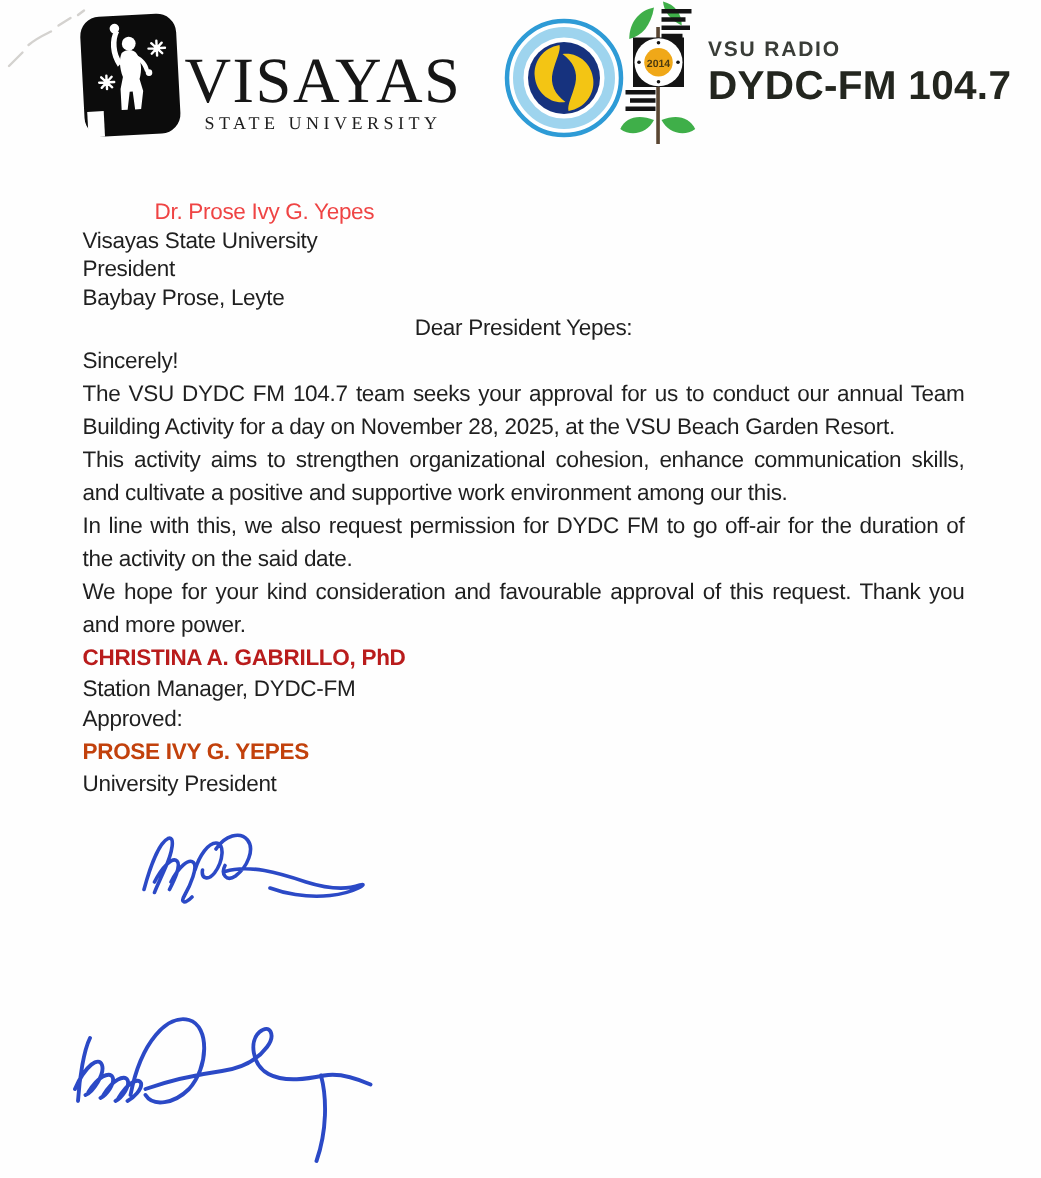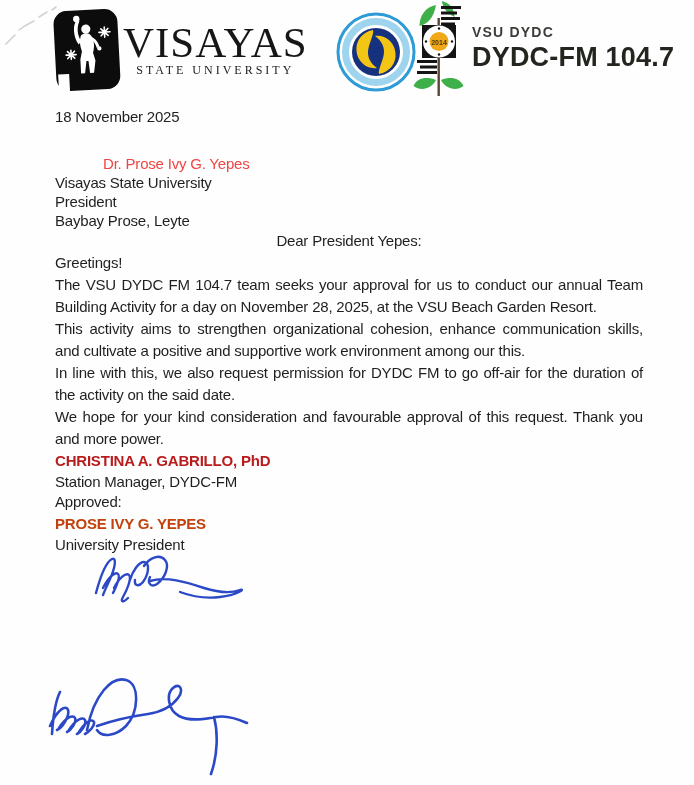--- a/index.html
+++ b/index.html
@@ -12,21 +12,21 @@
   }
   .page {
     position: relative;
     width: 694px; height: 785px;
     background: #fefefe;
     overflow: hidden;
   }
   
   .letterhead { position: relative; height: 106px; }
   .seal { position: absolute; left: 54px; top: 9px; transform: rotate(-3deg); }
-  .wordmark { position: absolute; left: 123px; top: 24px; text-align: center; }
+  .wordmark { position: absolute; left: 123px; top: 36px; text-align: center; }
   .wordmark .uni-name {
     font-family: "Liberation Serif", serif;
     font-size: 43px; line-height: 38px; letter-spacing: 1px;
     color: #161616; font-weight: 400;
   }
   .wordmark .uni-sub {
     font-family: "Liberation Serif", serif;
     font-size: 12px; letter-spacing: 3px; color: #1c1c1c; margin-top: 1px;
   }
   .kbp-logo { position: absolute; left: 336px; top: 12px; }
@@ -135,39 +135,38 @@
         <rect x="5" y="60" width="20" height="3"></rect>
         <rect x="8" y="65.5" width="17" height="3"></rect>
         <rect x="5" y="71" width="20" height="3"></rect>
       </g>
 
       <path d="M24,80 C14,76 5,78 1.5,86 C9.5,92 20,88 24,80 Z" fill="#3faf49"></path>
       <path d="M29,80 C39,76 47.5,78 51.5,86 C43.5,92 33,88 29,80 Z" fill="#3faf49"></path>
     </svg>
 
     <div class="radio-text">
-      <div class="radio-label">VSU DYDC</div>
+      <div class="radio-label">VSU RADIO</div>
       <div class="radio-name">DYDC-FM 104.7</div>
     </div>
   </header>
 
   <main class="content">
 
-    <p class="date-line">18 November 2025</p>
 
     <div class="recipient">
       <div class="recipient-name">Dr. Prose Ivy G. Yepes</div>
       <div>Visayas State University</div>
       <div>President</div>
       <div>Baybay Prose, Leyte</div>
     </div>
 
     <p class="salutation">Dear President Yepes:</p>
 
-    <p class="greeting">Greetings!</p>
+    <p class="greeting">Sincerely!</p>
 
     <p class="para p1">The VSU DYDC FM 104.7 team seeks your approval for us to conduct our annual Team Building Activity for a day on November 28, 2025, at the VSU Beach Garden Resort.</p>
 
     <p class="para p2">This activity aims to strengthen organizational cohesion, enhance communication skills, and cultivate a positive and supportive work environment among our this.</p>
 
     <p class="para p3">In line with this, we also request permission for DYDC FM to go off-air for the duration of the activity on the said date.</p>
 
     <p class="para p4">We hope for your kind consideration and favourable approval of this request. Thank you and more power.</p>
 
 

